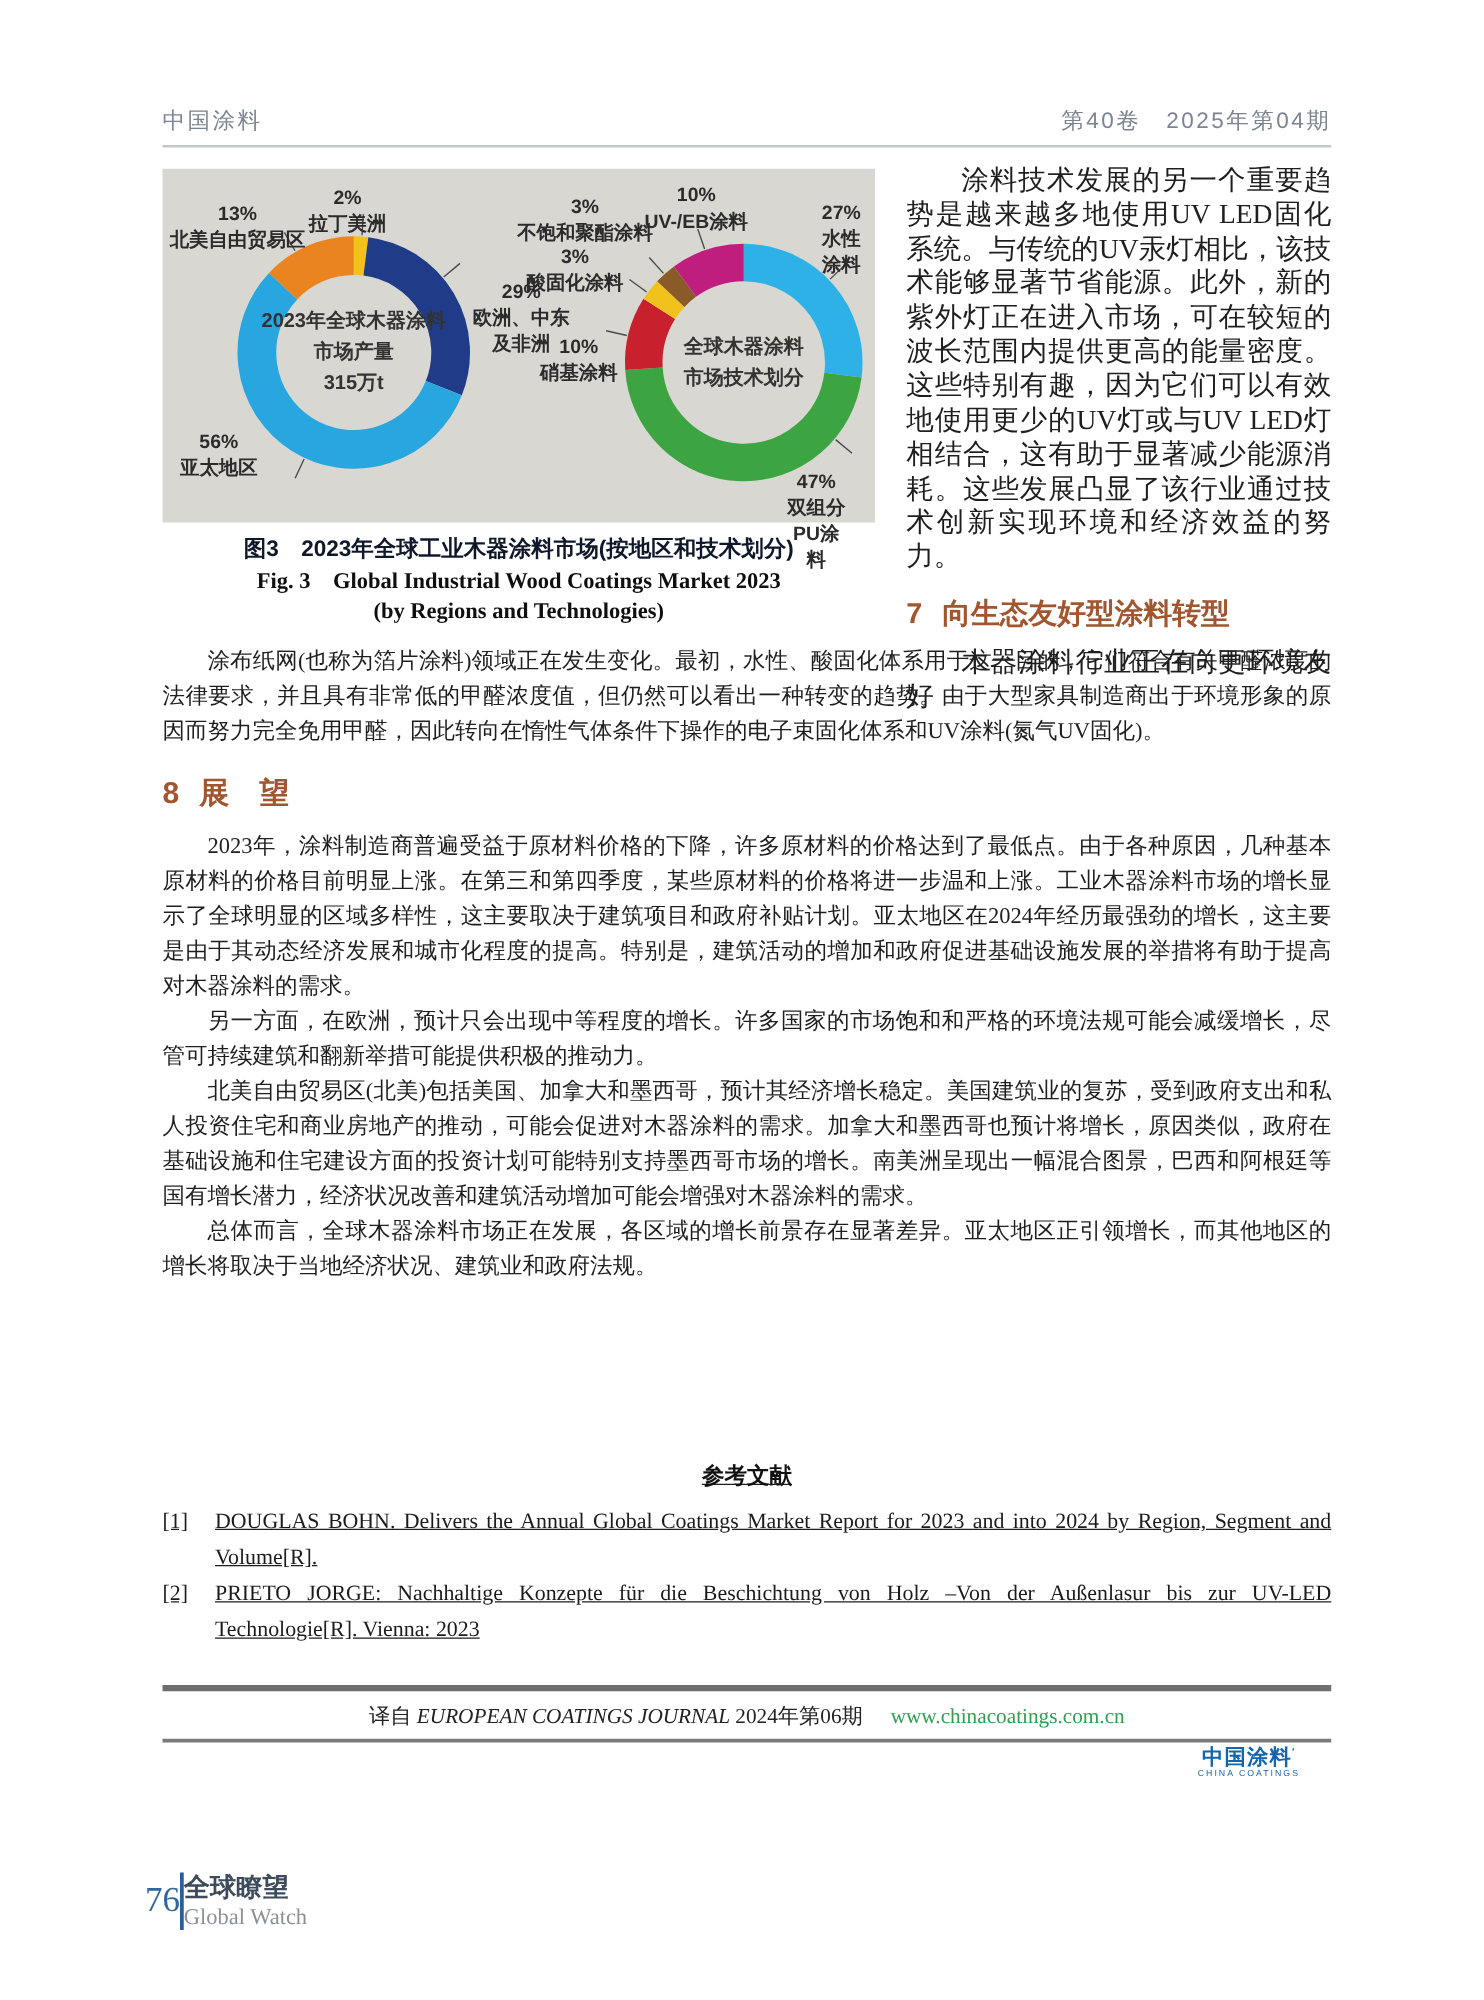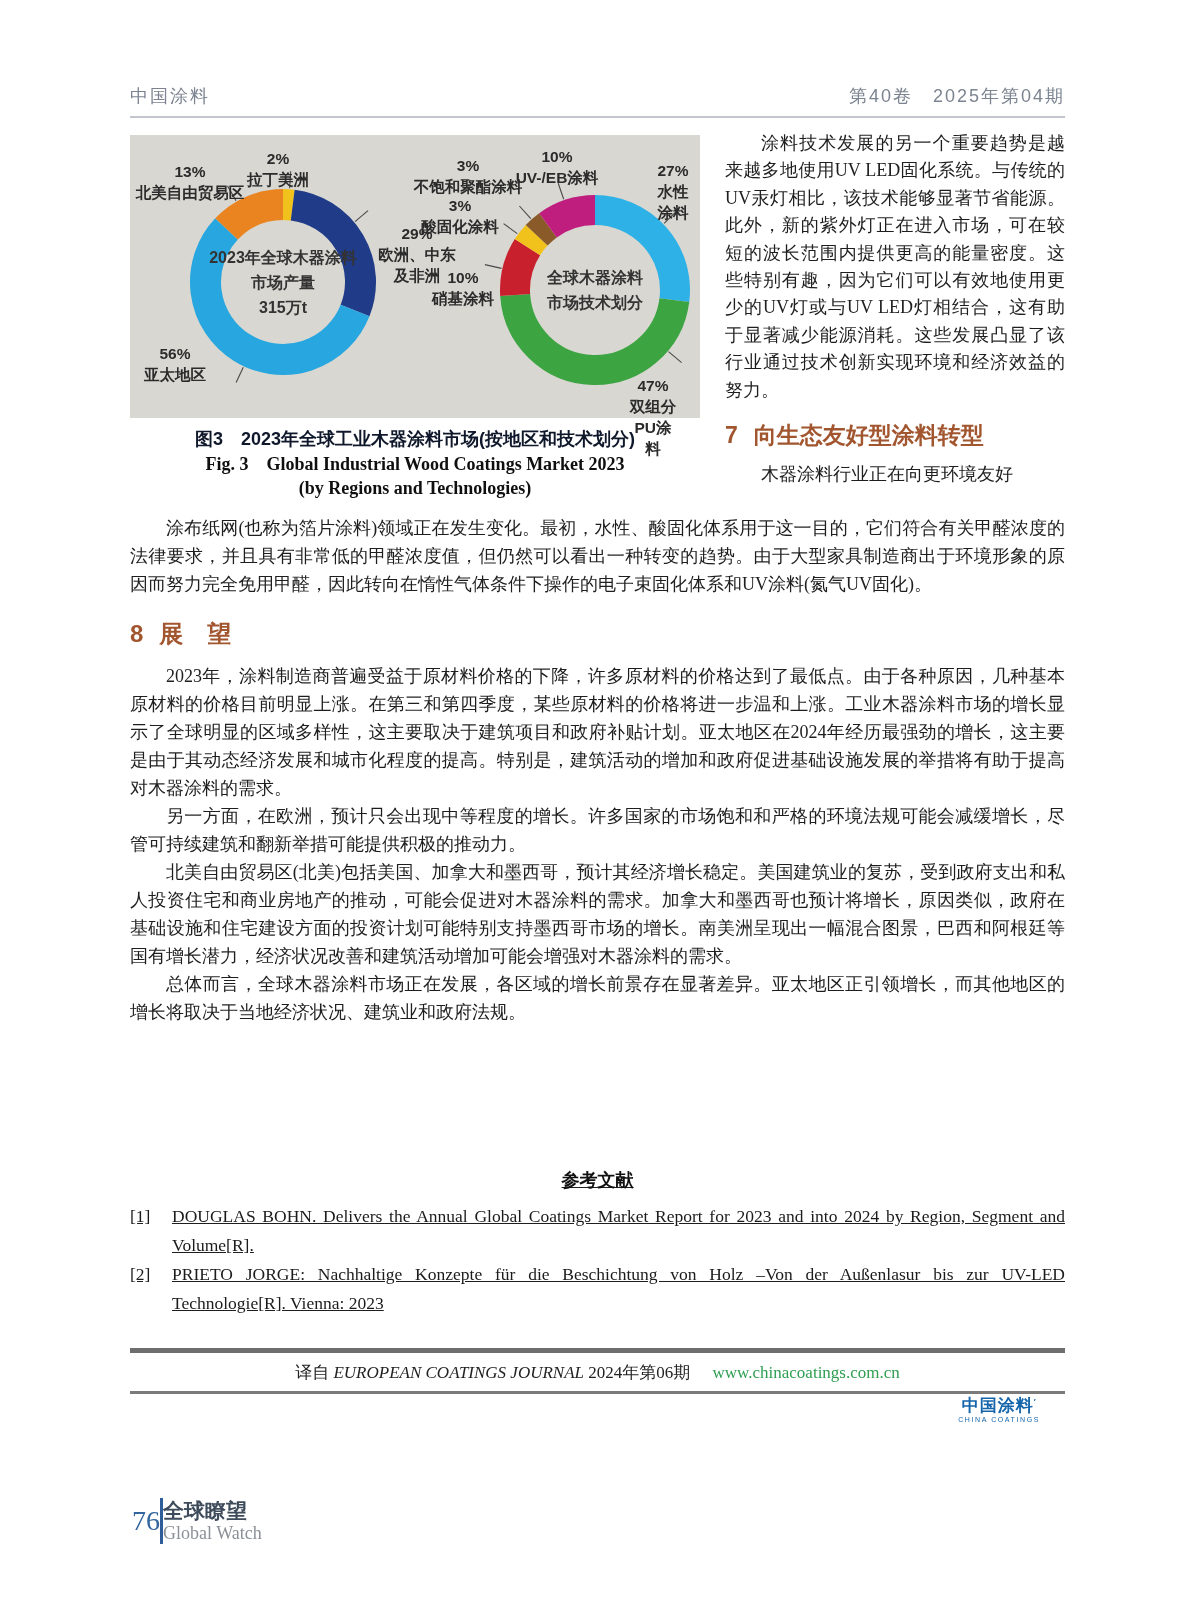--- a/index.html
+++ b/index.html
@@ -20,21 +20,21 @@
   .chart-center{position:absolute;transform:translate(-50%,-50%);text-align:center;white-space:pre-line;
                 font-family:"Liberation Sans",sans-serif;font-weight:600;font-size:16px;line-height:25px;color:#333;}
 
   
   .caption{position:absolute;left:130px;top:426px;width:570px;text-align:center;}
   .caption-cn{font-family:"Liberation Sans",sans-serif;font-weight:bold;font-size:18px;line-height:26px;color:#0f172a;}
   .caption-en{font-family:"Liberation Serif",serif;font-weight:bold;font-size:18px;line-height:24px;color:#0f0f0f;}
 
   
   .right-col{position:absolute;left:725px;top:130px;width:340px;}
-  .body-text{font-size:18px;line-height:27.4px;text-align:justify;margin:0;color:#1e1e1e;}
+  .body-text{font-size:22px;line-height:27.4px;text-align:justify;margin:0;color:#1e1e1e;}
   .indent{text-indent:2em;}
   .h7{margin:16px 0 10px 0;font-family:"Liberation Sans",sans-serif;font-size:23px;font-weight:bold;color:#a2562f;}
   .h7 .num{margin-right:16px;}
 
   
   .main-flow{position:absolute;left:130px;top:514px;width:935px;}
   .main-flow p{font-size:18px;line-height:28px;text-align:justify;margin:0;color:#1e1e1e;}
   .h8{margin:20px 0 12px 0;font-family:"Liberation Sans",sans-serif;font-size:24px;font-weight:bold;color:#a2562f;}
   .h8 .num{margin-right:16px;}
 
@@ -52,21 +52,21 @@
   .footer-line{text-align:center;font-size:17px;margin:8px 0 7px;color:#222;}
   .footer-line .journal{font-style:italic;font-family:"Liberation Serif",serif;}
   .footer-line .url{color:#2f9e51;margin-left:18px;}
   .bar-thin{height:3px;background:#7b7b7b;}
   .logo{position:absolute;right:147px;top:1397px;text-align:center;line-height:1;}
   .logo-cn{color:#1565ab;font-weight:bold;font-size:17px;font-family:"Liberation Sans",sans-serif;letter-spacing:1px;}
   .logo-cn sup{font-size:8px;}
   .logo-en{color:#1565ab;font-size:7px;letter-spacing:1.6px;font-family:"Liberation Sans",sans-serif;margin-top:2px;}
 
   
-  .page-footer{position:absolute;left:132px;top:1498px;display:flex;align-items:center;}
+  .page-footer{position:absolute;left:116px;top:1498px;display:flex;align-items:center;}
   .page-num{font-size:28px;color:#33669e;font-family:"Liberation Serif",serif;}
   .pf-divider{width:3px;height:46px;background:#2f5d99;}
   .col-cn{font-family:"Liberation Sans",sans-serif;font-size:21px;font-weight:600;color:#3e4b5b;line-height:25px;}
   .col-en{font-family:"Liberation Serif",serif;font-size:18px;color:#8b9097;}
 </style>
 </head>
 <body>
 
 <div class="page">
 

